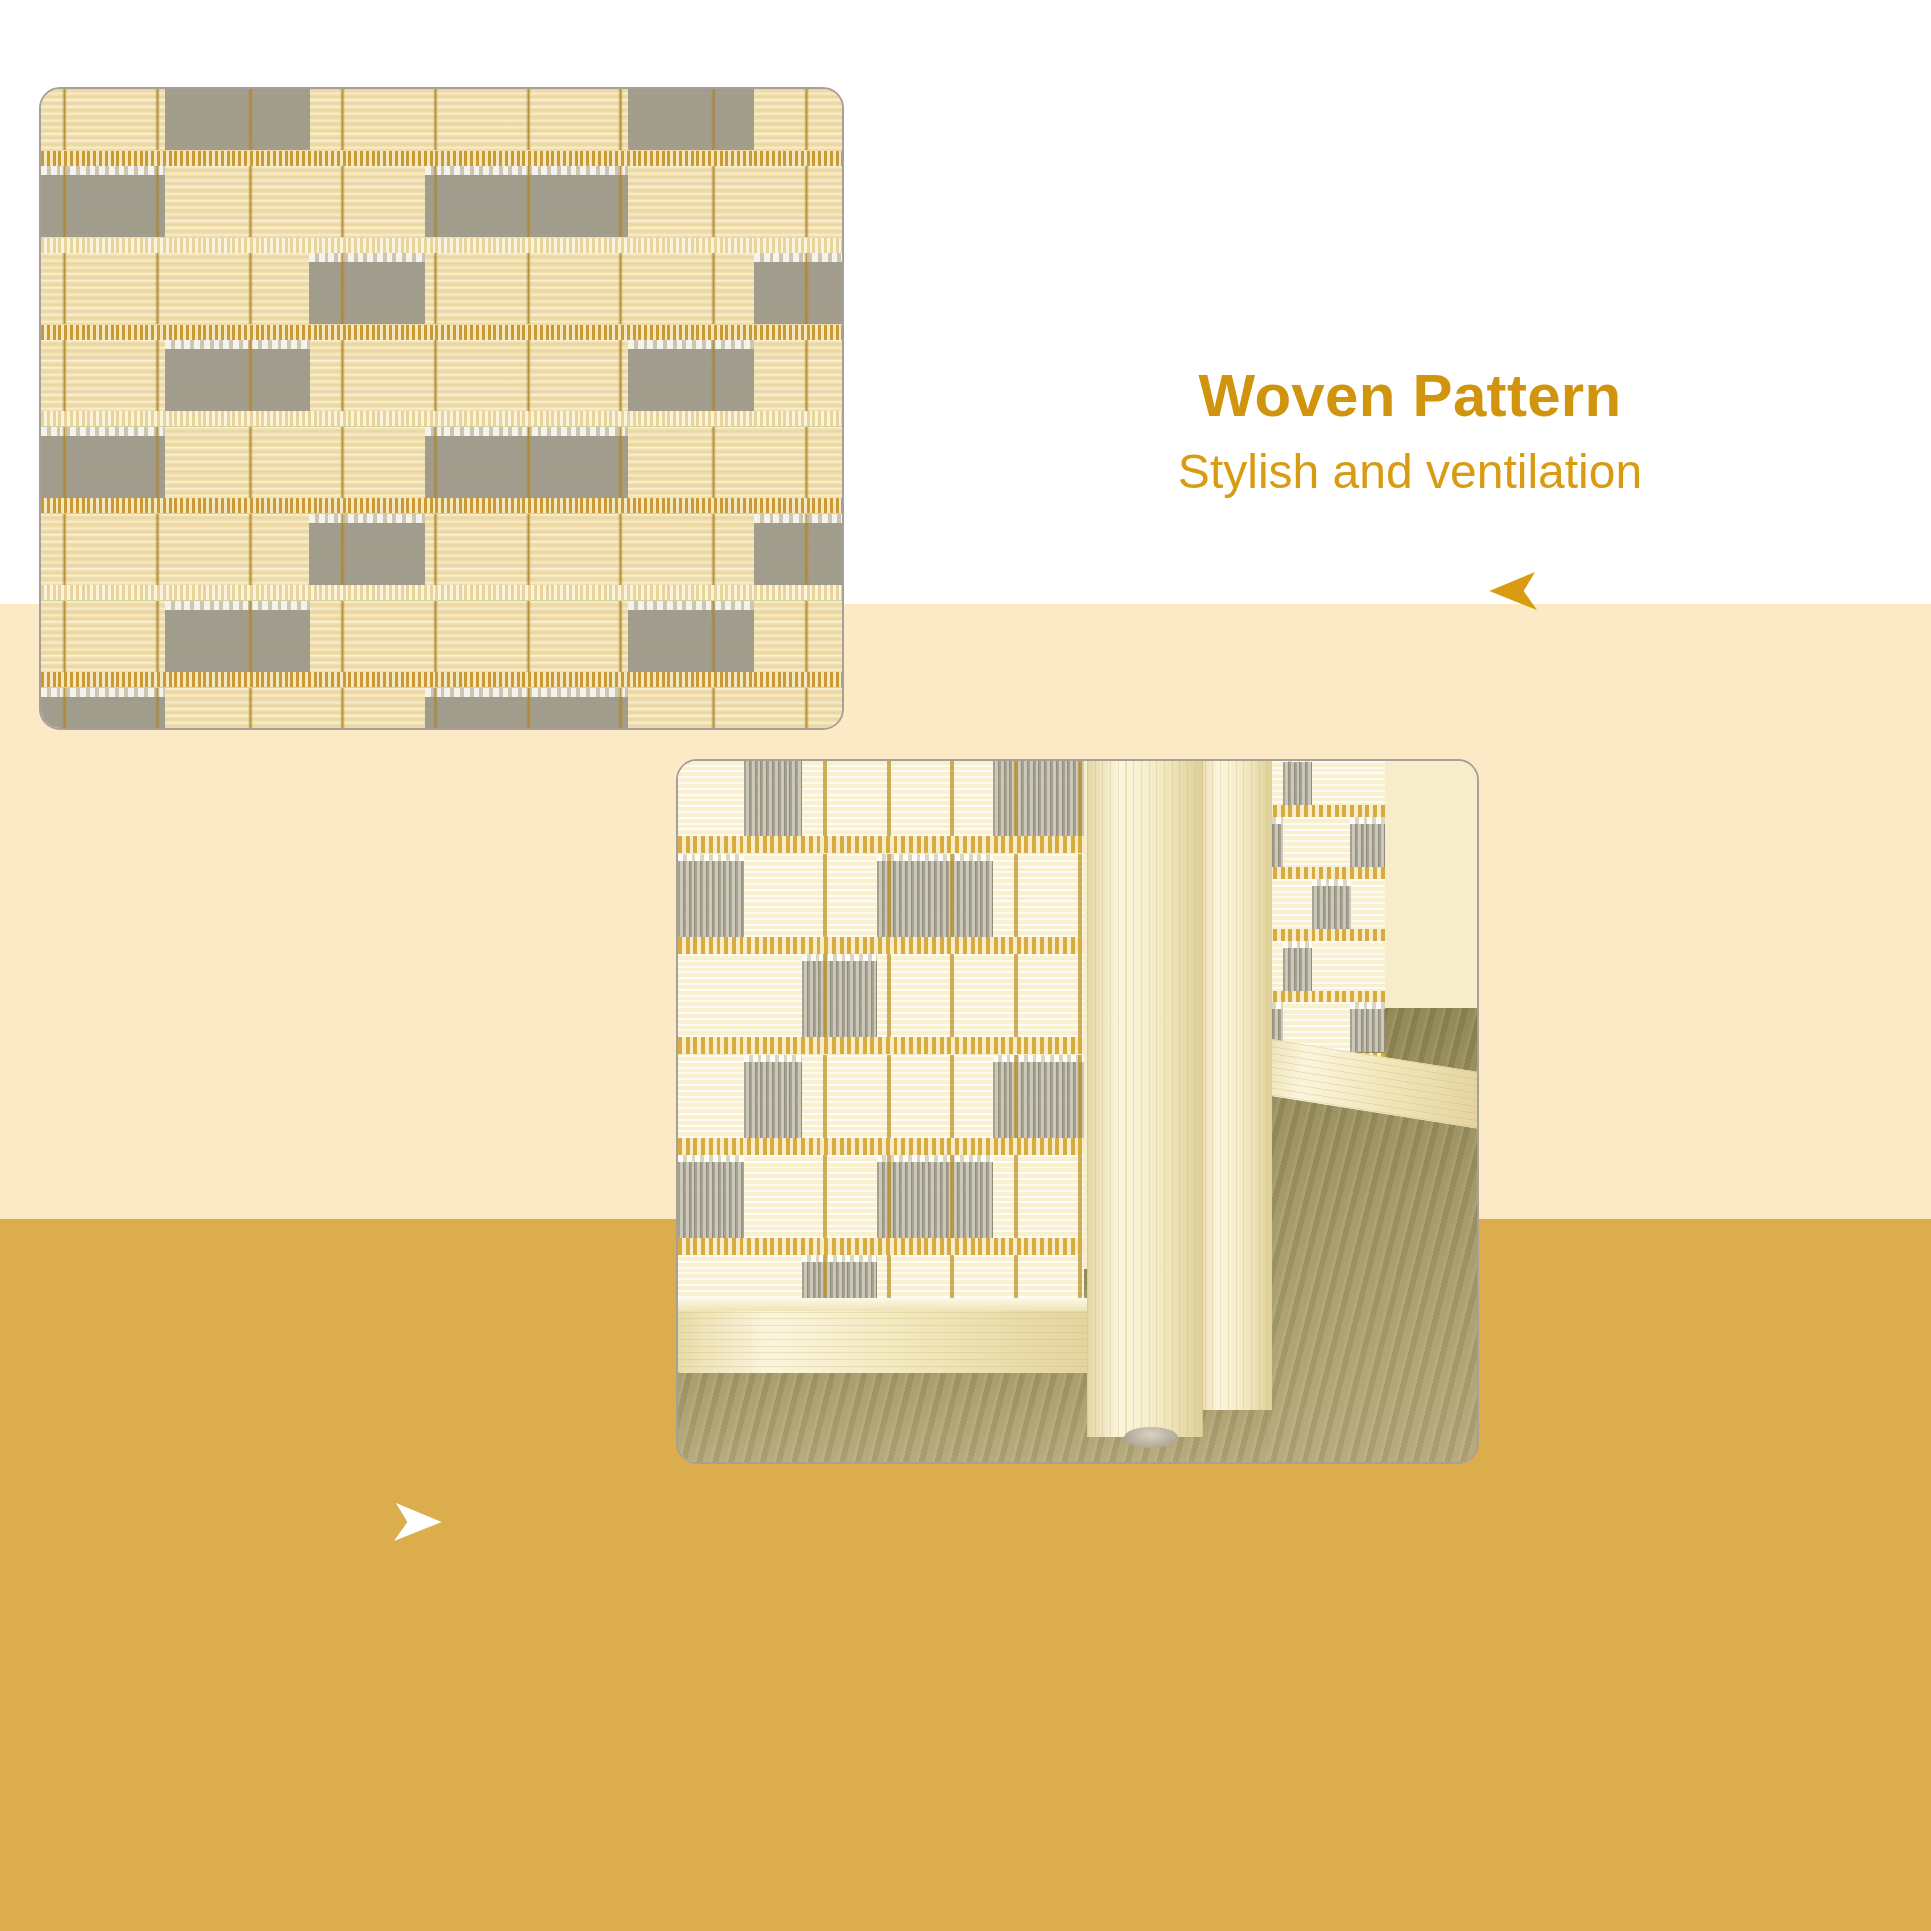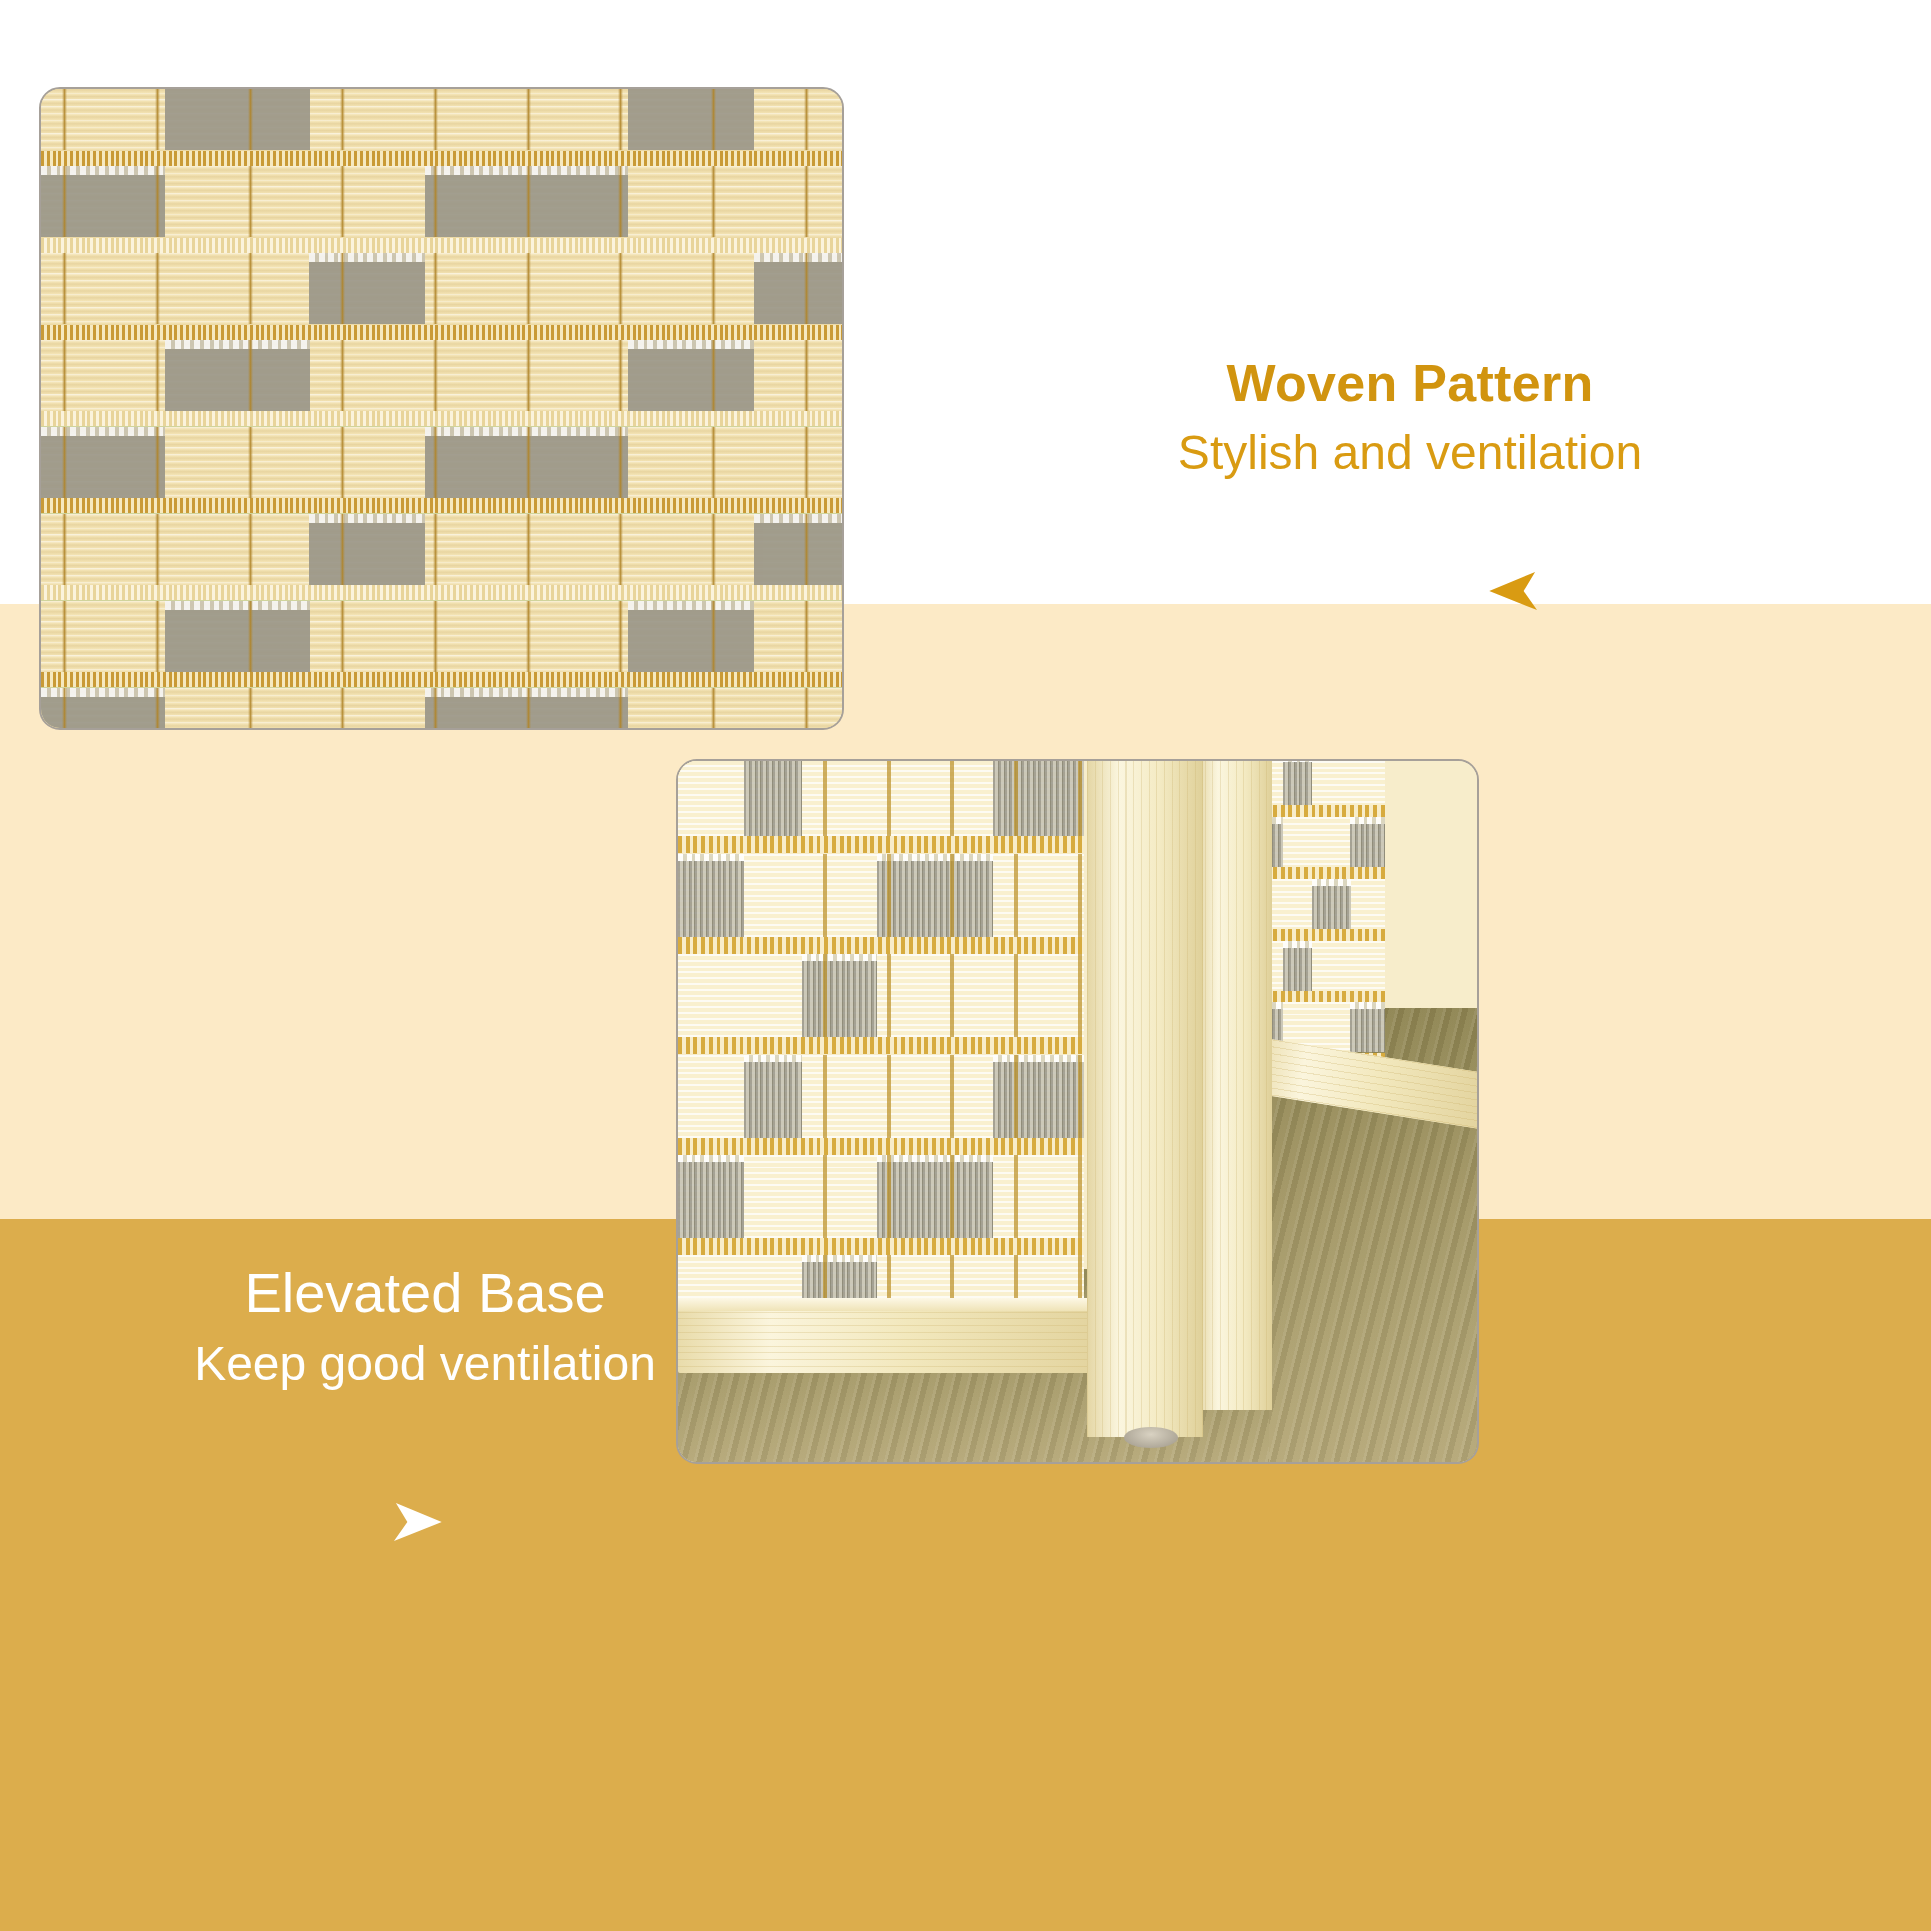--- a/index.html
+++ b/index.html
@@ -141,22 +141,22 @@
   .floor.right{left:591px;width:212px;bottom:0;height:454px;}
   .foot-pad{
     position:absolute;left:446px;top:666px;width:54px;height:21px;border-radius:50%;
     background:radial-gradient(ellipse at 50% 35%,#d9d2c2,#9e9788);
   }
 
   
   .txt-block{position:absolute;}
   #woven-text{left:966px;top:348px;width:888px;text-align:center;}
   #woven-title{
-    font-size:52px;font-weight:700;color:#d1940f;letter-spacing:0.3px;line-height:1.06;
-    margin:8px;
+    font-size:60px;font-weight:700;color:#d1940f;letter-spacing:0.3px;line-height:1.06;
+    margin:16px;
   }
   #woven-sub{
     font-size:48px;font-weight:400;color:#d99b12;line-height:1.15;margin:13.5px 0 0 0;
   }
   #elevated-text{left:87px;top:1263px;width:676px;text-align:center;}
   #elev-title{
     font-size:56px;font-weight:400;color:#ffffff;line-height:1.06;margin:0;
   }
   #elev-sub{
     font-size:48px;font-weight:300;color:#ffffff;line-height:1.15;margin:13.5px 0 0 0;
@@ -302,24 +302,20 @@
 
   <div class="txt-block" id="woven-text">
     <p id="woven-title">Woven Pattern</p>
     <p id="woven-sub">Stylish and ventilation</p>
   </div>
 
   <svg class="arrow" id="arrow-left" viewBox="0 0 60 44">
     <path d="M2 22 L50 2 L38 22 L52 42 Z" fill="#d99b12"></path>
   </svg>
 
-  <div class="txt-block" id="elevated-text">
-    <p id="elev-title">Elevated Base</p>
-    <p id="elev-sub">Keep good ventilation</p>
-  </div>
 
   <svg class="arrow" id="arrow-right" viewBox="0 0 60 44">
     <path d="M58 22 L10 2 L22 22 L8 42 Z" fill="#ffffff"></path>
   </svg>
 
   <div class="photo" id="base-photo">
     <div class="bp-panel">
 
       <div class="floor"></div>
       <div class="floor right"></div>

